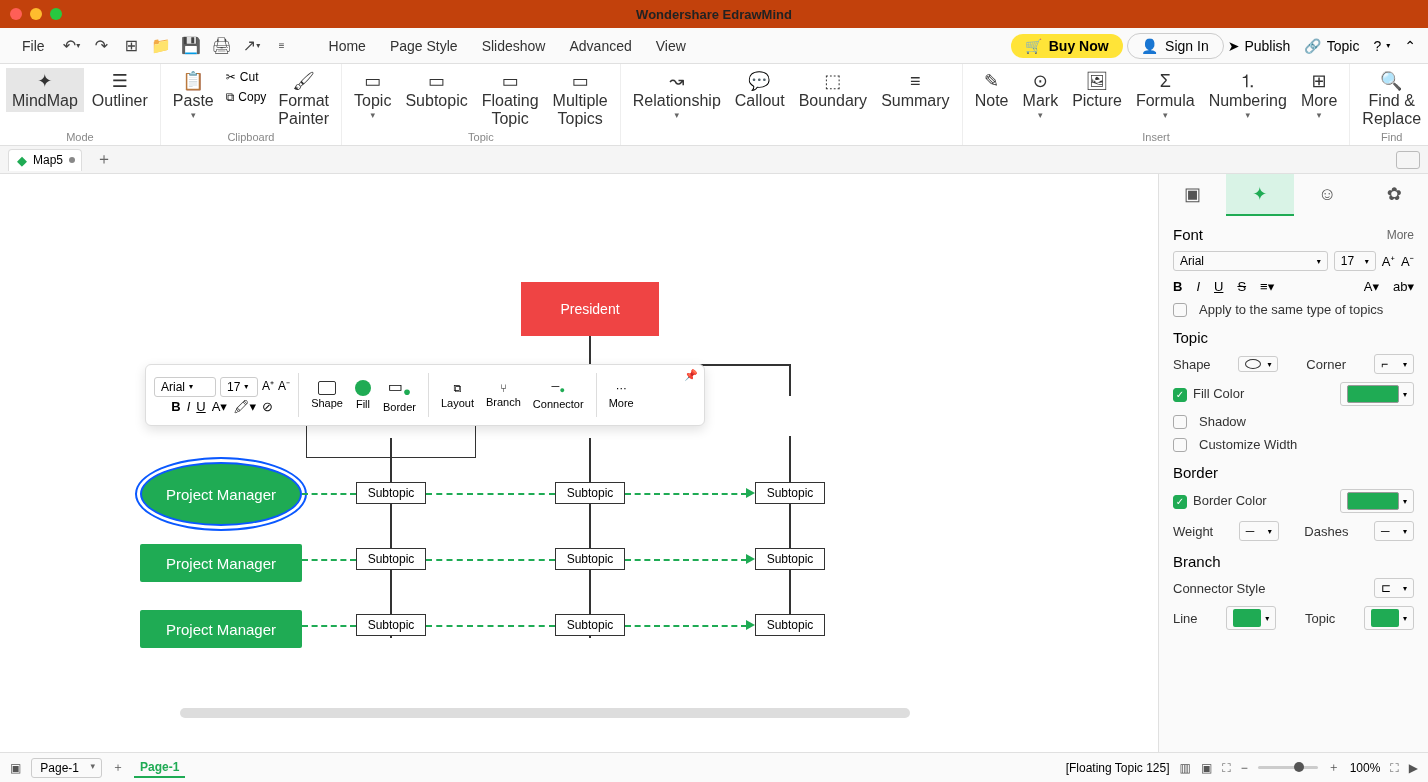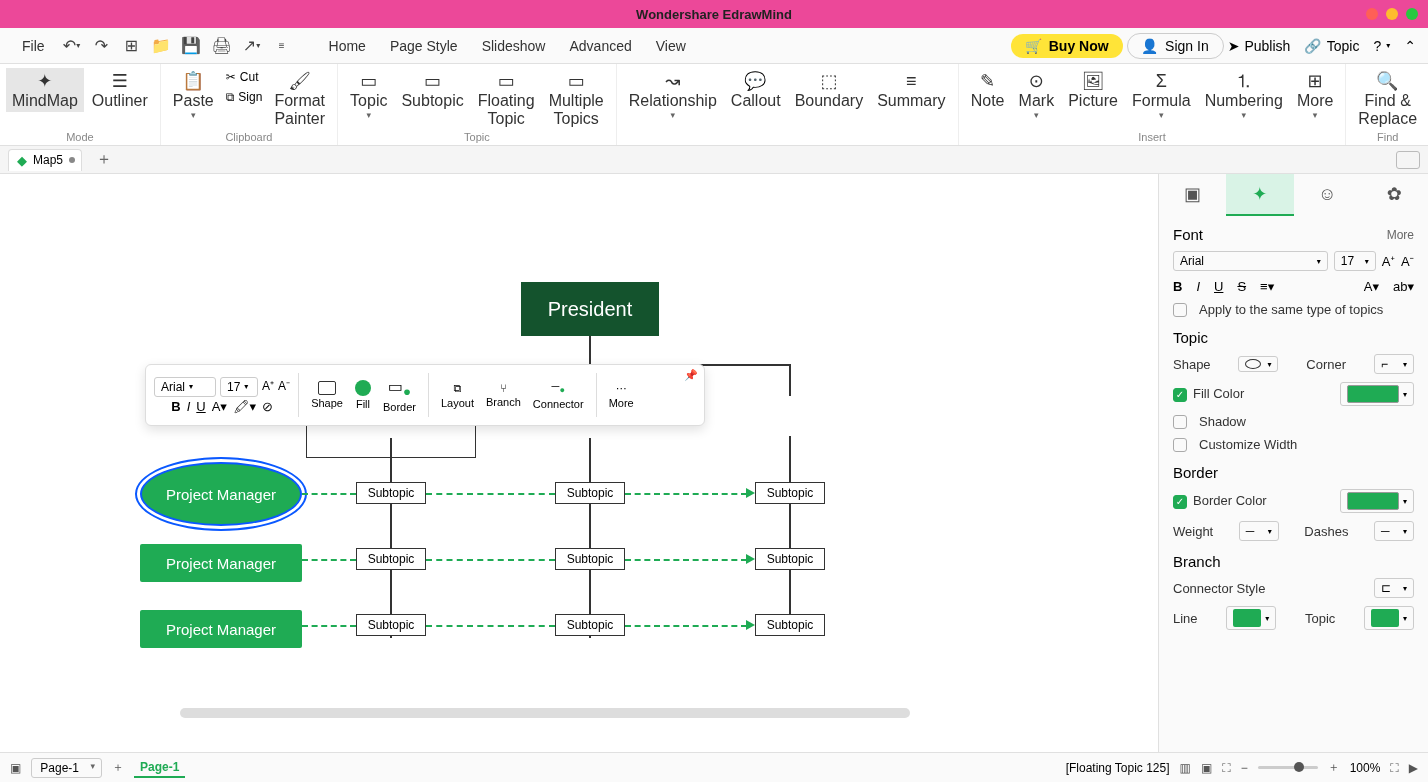--- a/index.html
+++ b/index.html
@@ -1,19 +1,19 @@
 <!DOCTYPE html>
 <html><head>
 <meta charset="utf-8">
 <style>
 * { box-sizing: border-box; margin: 0; padding: 0; font-family: -apple-system, "Segoe UI", Arial, sans-serif; }
 body { background: #f5f5f5; width: 1428px; height: 782px; overflow: hidden; position: relative; }
 
 
-.titlebar { height: 28px; background: #ec4899; display: flex; align-items: center; padding: 6px 10px; position: relative; justify-content: flex-end; }
+.titlebar { height: 28px; background: #c2410c; display: flex; align-items: center; padding: 6px 10px; position: relative; }
 .traffic-lights { display: flex; gap: 8px; }
 .tl { width: 12px; height: 12px; border-radius: 50%; }
 .tl.red { background: #ff5f57; }
 .tl.yellow { background: #febc2e; }
 .tl.green { background: #28c840; }
 .titlebar .title { position: absolute; left: 50%; transform: translateX(-50%); font-size: 13px; font-weight: 600; color: #222; }
 
 
 .menubar { height: 36px; background: #fafafa; border-bottom: 1px solid #e0e0e0; display: flex; align-items: center; padding: 0 12px; gap: 4px; }
 .menubar .menu-item { padding: 4px 10px; font-size: 14px; color: #333; cursor: pointer; }
@@ -47,21 +47,21 @@
 .tabstrip .add-tab { font-size: 16px; color: #666; cursor: pointer; padding: 0 6px; }
 .panel-toggle { margin-left: auto; width: 24px; height: 18px; border: 1px solid #bbb; border-radius: 3px; cursor: pointer; }
 
 
 .main { position: absolute; top: 174px; bottom: 30px; left: 0; right: 0; display: flex; }
 .canvas { flex: 1; background: #fff; position: relative; overflow: hidden; }
 .sidepanel { width: 270px; background: #fafafa; border-left: 1px solid #e0e0e0; display: flex; flex-direction: column; }
 
 
 .node { position: absolute; display: flex; align-items: center; justify-content: center; font-size: 14px; }
-.president { background: #14532d; color: #fff; width: 138px; height: 54px; font-size: 20px; left: 521px; top: 108px; }
+.president { background: #ef4444; color: #fff; width: 138px; height: 54px; font-size: 14px; left: 521px; top: 108px; }
 .divmgr { border: 1.5px solid #333; background: #fff; width: 170px; height: 40px; font-size: 15px; left: 705px; top: 222px; }
 .pm { background: #1fab54; color: #fff; width: 162px; height: 38px; font-size: 15px; border-radius: 2px; }
 .pm.selected-ellipse { border-radius: 50%; height: 64px; border: 2px solid #0a58ff; background: #1fab54; outline: 2px solid #0a58ff; outline-offset: 3px; }
 .subtopic { border: 1px solid #333; background: #fff; width: 70px; height: 22px; font-size: 12px; }
 
 .vline { position: absolute; background: #333; width: 1.5px; }
 .hline { position: absolute; background: #333; height: 1.5px; }
 .dashline { position: absolute; border-top: 2px dashed #1fab54; height: 0; }
 .arrowhead { position: absolute; width: 0; height: 0; border-top: 5px solid transparent; border-bottom: 5px solid transparent; border-left: 9px solid #1fab54; }
 
@@ -175,21 +175,21 @@
           <div class="lbl">Paste</div>
           <div class="chev">▾</div>
         </div>
       <div class="paste-sub">
         <div class="mini">
             <span>✂</span>
             <span>Cut</span>
           </div>
         <div class="mini">
             <span>⧉</span>
-            <span>Sign</span>
+            <span>Copy</span>
           </div>
       </div>
       <div class="ribbon-btn">
           <div class="icn">🖌</div>
           <div class="lbl" style="white-space:pre">Format
 Painter</div>
         </div>
     </div>
     <div class="grplabel">Clipboard</div>
   </div>

